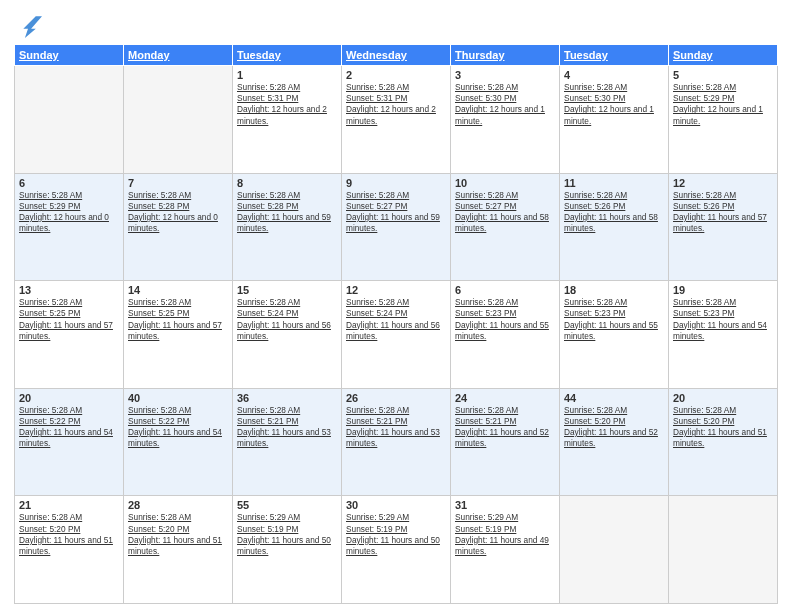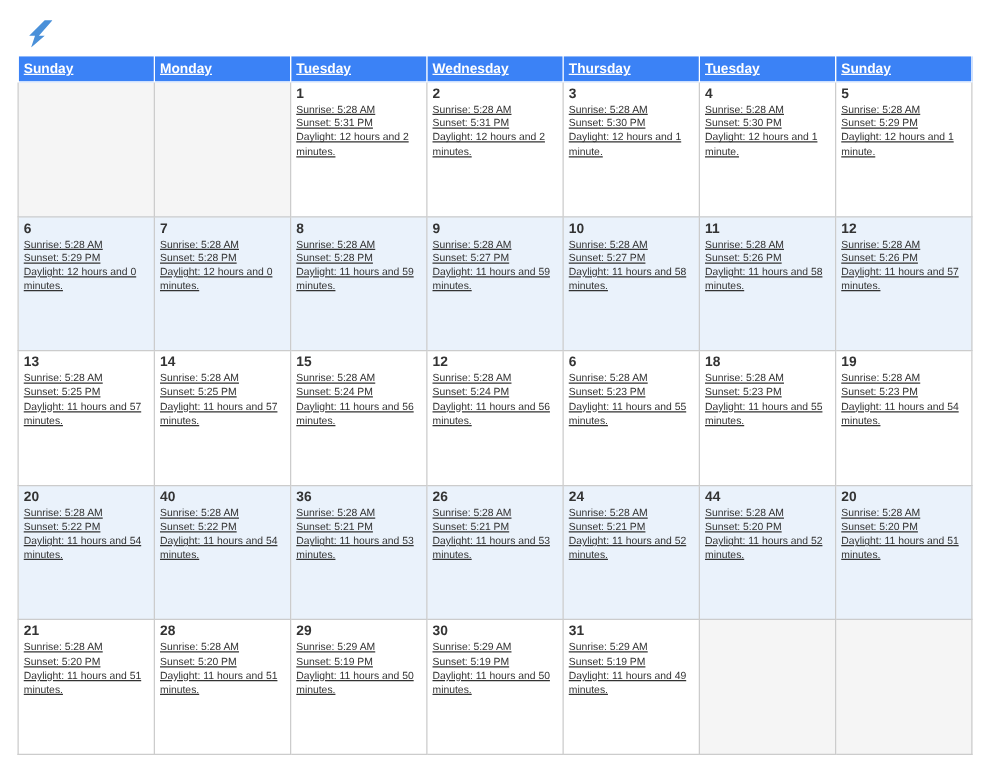--- a/index.html
+++ b/index.html
@@ -248,21 +248,21 @@
         <tr>
           <td>
             <span class="day-number">21</span>
             <div class="cell-info"><span>Sunrise: 5:28 AM</span><br><span>Sunset: 5:20 PM</span><br><span>Daylight: 11 hours and 51 minutes.</span></div>
           </td>
           <td>
             <span class="day-number">28</span>
             <div class="cell-info"><span>Sunrise: 5:28 AM</span><br><span>Sunset: 5:20 PM</span><br><span>Daylight: 11 hours and 51 minutes.</span></div>
           </td>
           <td>
-            <span class="day-number">29</span>
+            <span class="day-number">55</span>
             <div class="cell-info"><span>Sunrise: 5:29 AM</span><br><span>Sunset: 5:19 PM</span><br><span>Daylight: 11 hours and 50 minutes.</span></div>
           </td>
           <td>
             <span class="day-number">30</span>
             <div class="cell-info"><span>Sunrise: 5:29 AM</span><br><span>Sunset: 5:19 PM</span><br><span>Daylight: 11 hours and 50 minutes.</span></div>
           </td>
           <td>
             <span class="day-number">31</span>
             <div class="cell-info"><span>Sunrise: 5:29 AM</span><br><span>Sunset: 5:19 PM</span><br><span>Daylight: 11 hours and 49 minutes.</span></div>
           </td>

